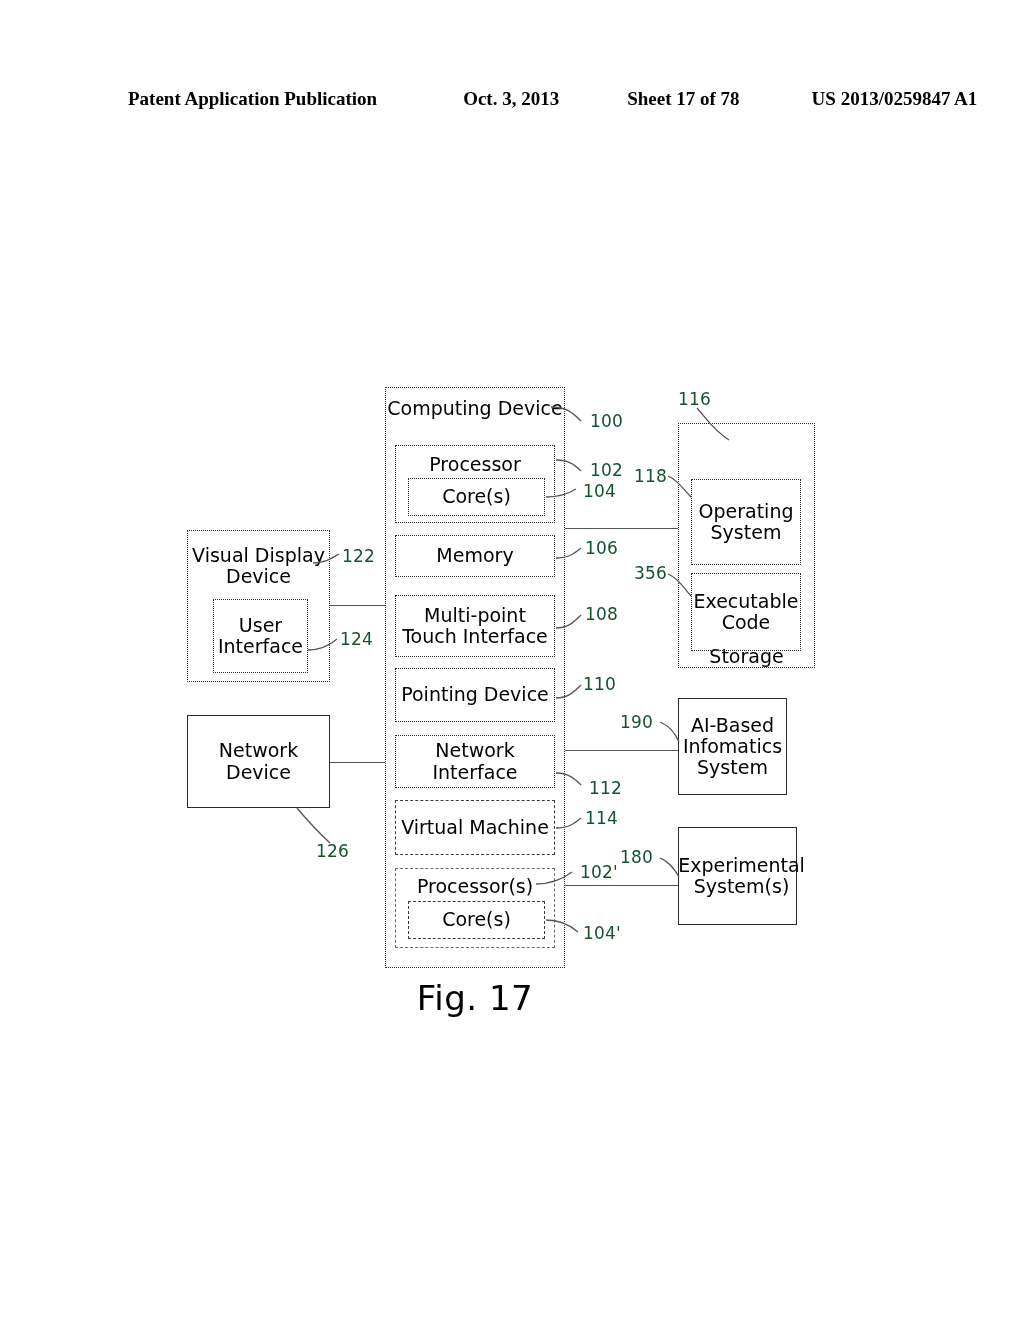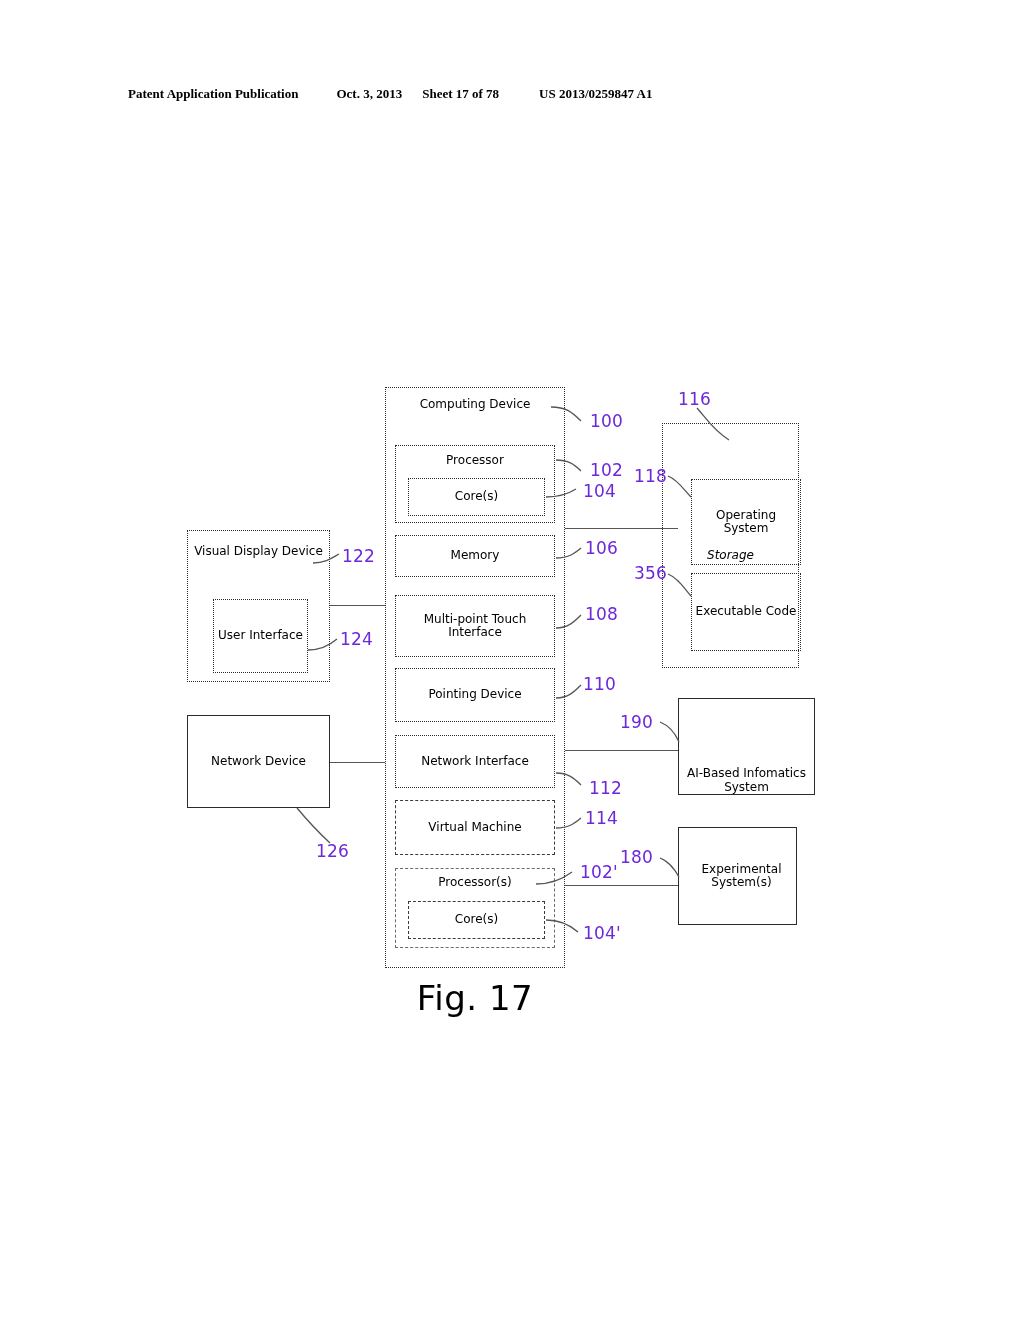--- a/index.html
+++ b/index.html
@@ -19,30 +19,31 @@
 
   
   #page-header {
     position: absolute;
     top: 86px;
     left: 128px;
     width: 768px;
     height: 26px;
     font-family: "Liberation Serif", serif;
     font-weight: bold;
-    font-size: 13px;
+    font-size: 19px;
     letter-spacing: 0px;
     white-space: nowrap;
     display: flex;
-    align-items: flex-start;
+    align-items: center;
+    gap: 48px;
   }
   #page-header .hdr-pub   { }
   #page-header .hdr-date  { margin-left: 38px; }
   #page-header .hdr-sheet { margin-left: 20px; }
-  #page-header .hdr-num   { margin-left: 40px; }
+  #page-header .hdr-num   { margin-left: 24px; }
 
   
   #diagram {
     position: absolute;
     left: 0;
     top: 0;
     width: 1024px;
     height: 1320px;
   }
 
@@ -58,28 +59,28 @@
   }
   .box > span { display: block; }
 
   
   .b-dotted   { border: 1.5px dotted #2b2b2b; }
   .b-dashed   { border: 1.5px dashed #3a3a3a; }
   .b-dashdot  { border: 1.5px dashed #6a6a6a; }
   .b-solidish { border: 1.5px solid #2b2b2b; }
 
   
-  .t15 { font-size: 12px; }
+  .t15 { font-size: 19px; }
 
   
   .ref {
     position: absolute;
     font-size: 17px;
     font-family: "DejaVu Sans", sans-serif;
-    color: #6d28d9;
+    color: #14532d;
     white-space: nowrap;
     letter-spacing: 0.2px;
   }
 
   
   .lead {
     position: absolute;
     background: #555;
   }
   .lead-h { height: 1px; }
@@ -168,31 +169,31 @@
     <span>Virtual Machine</span>
   </div>
 
   <div class="box b-dashdot t15" style="left:395px; top:868px; width:160px; height:80px; align-items:flex-start; padding-top:7px;">
     <span>Processor(s)</span>
   </div>
   <div class="box b-dashed t15" style="left:408px; top:901px; width:137px; height:38px;">
     <span>Core(s)</span>
   </div>
 
-  <div class="box b-dotted t15" style="left:662px; top:423px; width:137px; height:245px; align-items:center; padding-top:20px;font-style:italic;">
+  <div class="box b-dotted t15" style="left:678px; top:423px; width:137px; height:245px; align-items:flex-end; padding-top:20px;">
     <span>Storage</span>
   </div>
   <div class="box b-dotted t15" style="left:691px; top:479px; width:110px; height:86px;">
     <span>Operating System</span>
   </div>
   <div class="box b-dotted t15" style="left:691px; top:573px; width:110px; height:78px;">
     <span>Executable Code</span>
   </div>
 
-  <div class="box b-solidish t15" style="left:678px; top:698px; width:137px; height:97px;align-items:flex-end;">
+  <div class="box b-solidish t15" style="left:678px; top:698px; width:109px; height:97px;">
     <span>AI-Based Infomatics System</span>
   </div>
 
   <div class="box b-solidish t15" style="left:678px; top:827px; width:119px; height:98px;padding-left:8px;">
     <span>Experimental System(s)</span>
   </div>
 
   <svg id="leaders" viewBox="0 0 1024 1320">
     <g fill="none" stroke="#555" stroke-width="1.3">
 

